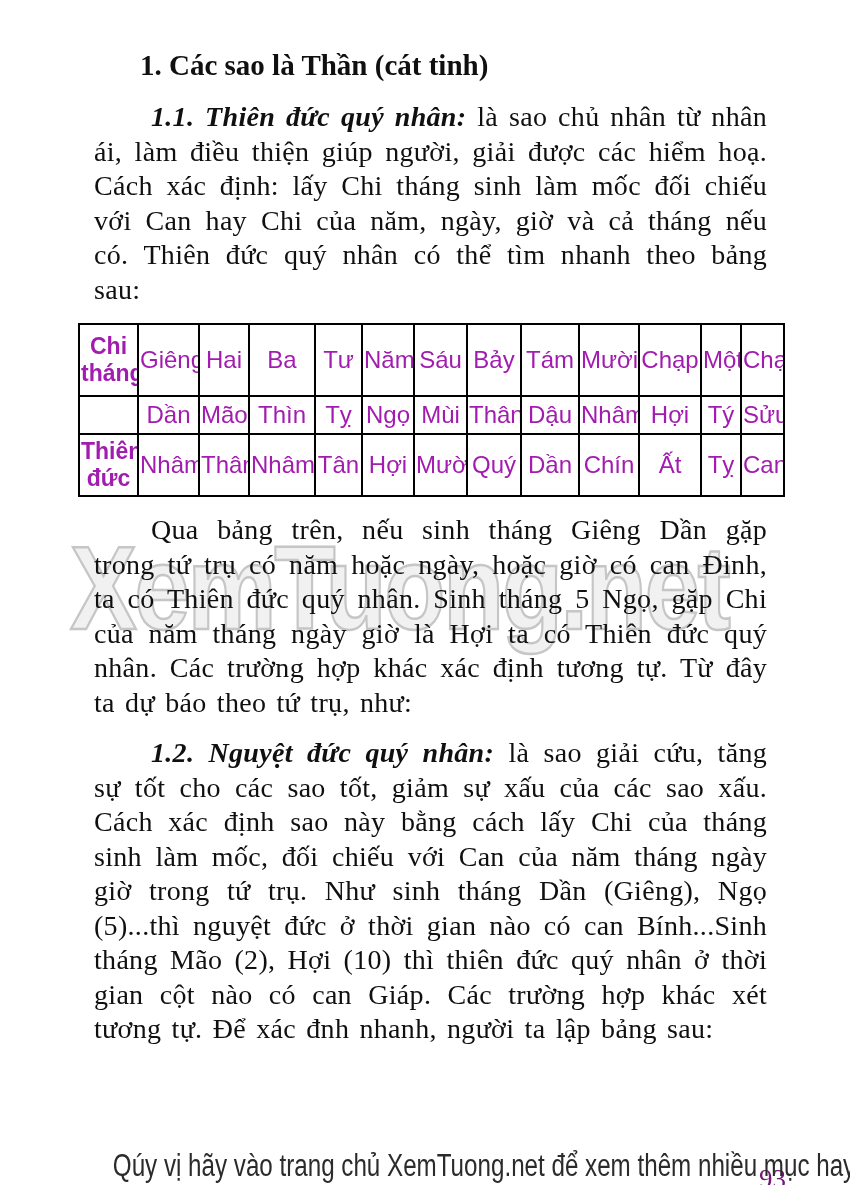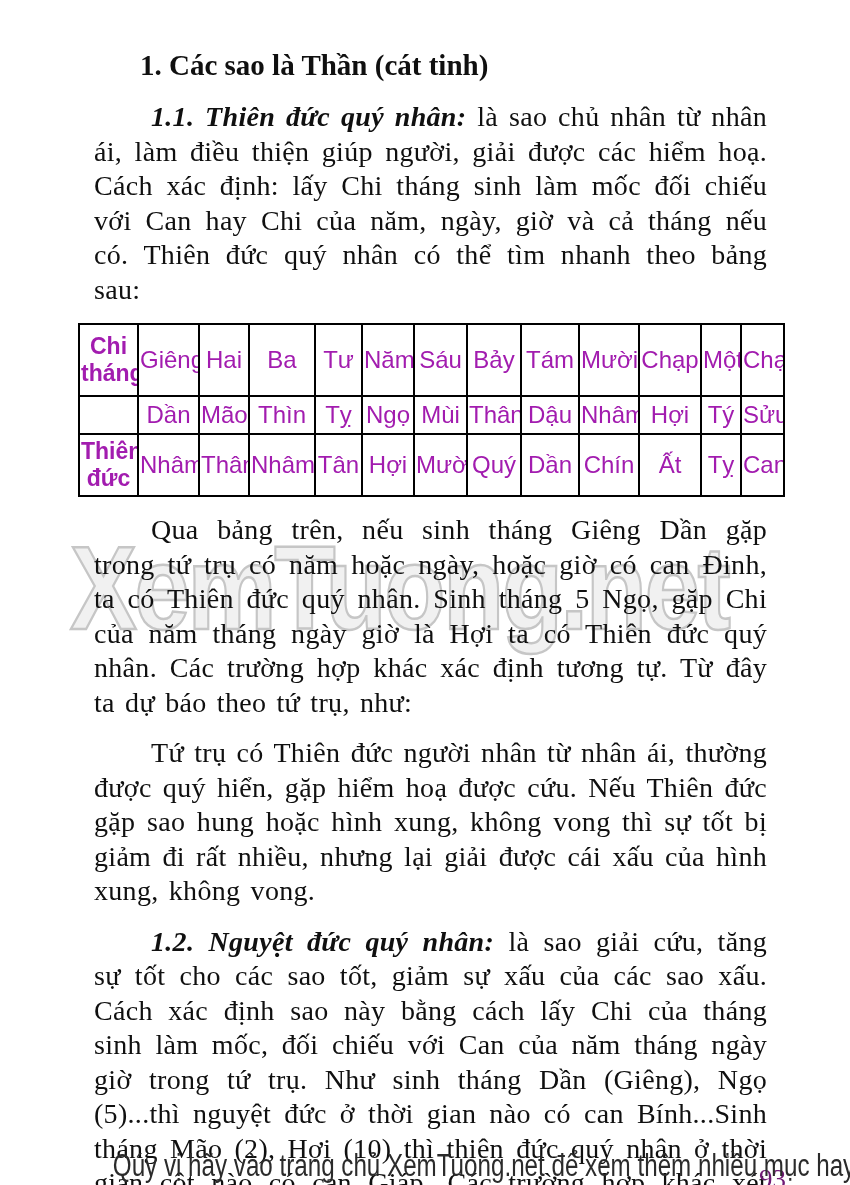--- a/index.html
+++ b/index.html
@@ -126,21 +126,20 @@
         <td>Chín</td>
         <td>Ất</td>
         <td>Tỵ</td>
         <td>Canh</td>
       </tr>
     </tbody>
       </table>
 
     <p class="body-para">Qua bảng trên, nếu sinh tháng Giêng Dần gặp trong tứ trụ có năm hoặc ngày, hoặc giờ có can Đinh, ta có Thiên đức quý nhân. Sinh tháng 5 Ngọ, gặp Chi của năm tháng ngày giờ là Hợi ta có Thiên đức quý nhân. Các trường hợp khác xác định tương tự. Từ đây ta dự báo theo tứ trụ, như:</p>
 
-    <p class="body-para">Tứ trụ có Thiên đức người nhân từ nhân ái, thường được quý hiển, gặp hiểm hoạ được cứu. Nếu Thiên đức gặp sao hung hoặc hình xung, không vong thì sự tốt bị giảm đi rất nhiều, nhưng lại giải được cái xấu của hình xung, không vong.</p>
 
     <p class="body-para"><span class="lead">1.2. Nguyệt đức quý nhân:</span>
 <span>là sao giải cứu, tăng sự tốt cho các sao tốt, giảm sự xấu của các sao xấu. Cách xác định sao này bằng cách lấy Chi của tháng sinh làm mốc, đối chiếu với Can của năm tháng ngày giờ trong tứ trụ. Như sinh tháng Dần (Giêng), Ngọ (5)...thì nguyệt đức ở thời gian nào có can Bính...Sinh tháng Mão (2), Hợi (10) thì thiên đức quý nhân ở thời gian cột nào có can Giáp. Các trường hợp khác xét tương tự. Để xác đnh nhanh, người ta lập bảng sau:</span></p>
 
   </div>
 
   <div class="page-number">93</div>
 
   <div class="footer">
     <span class="footer-inner">Qúy vị hãy vào trang chủ XemTuong.net để xem thêm nhiều mục hay khác</span>

